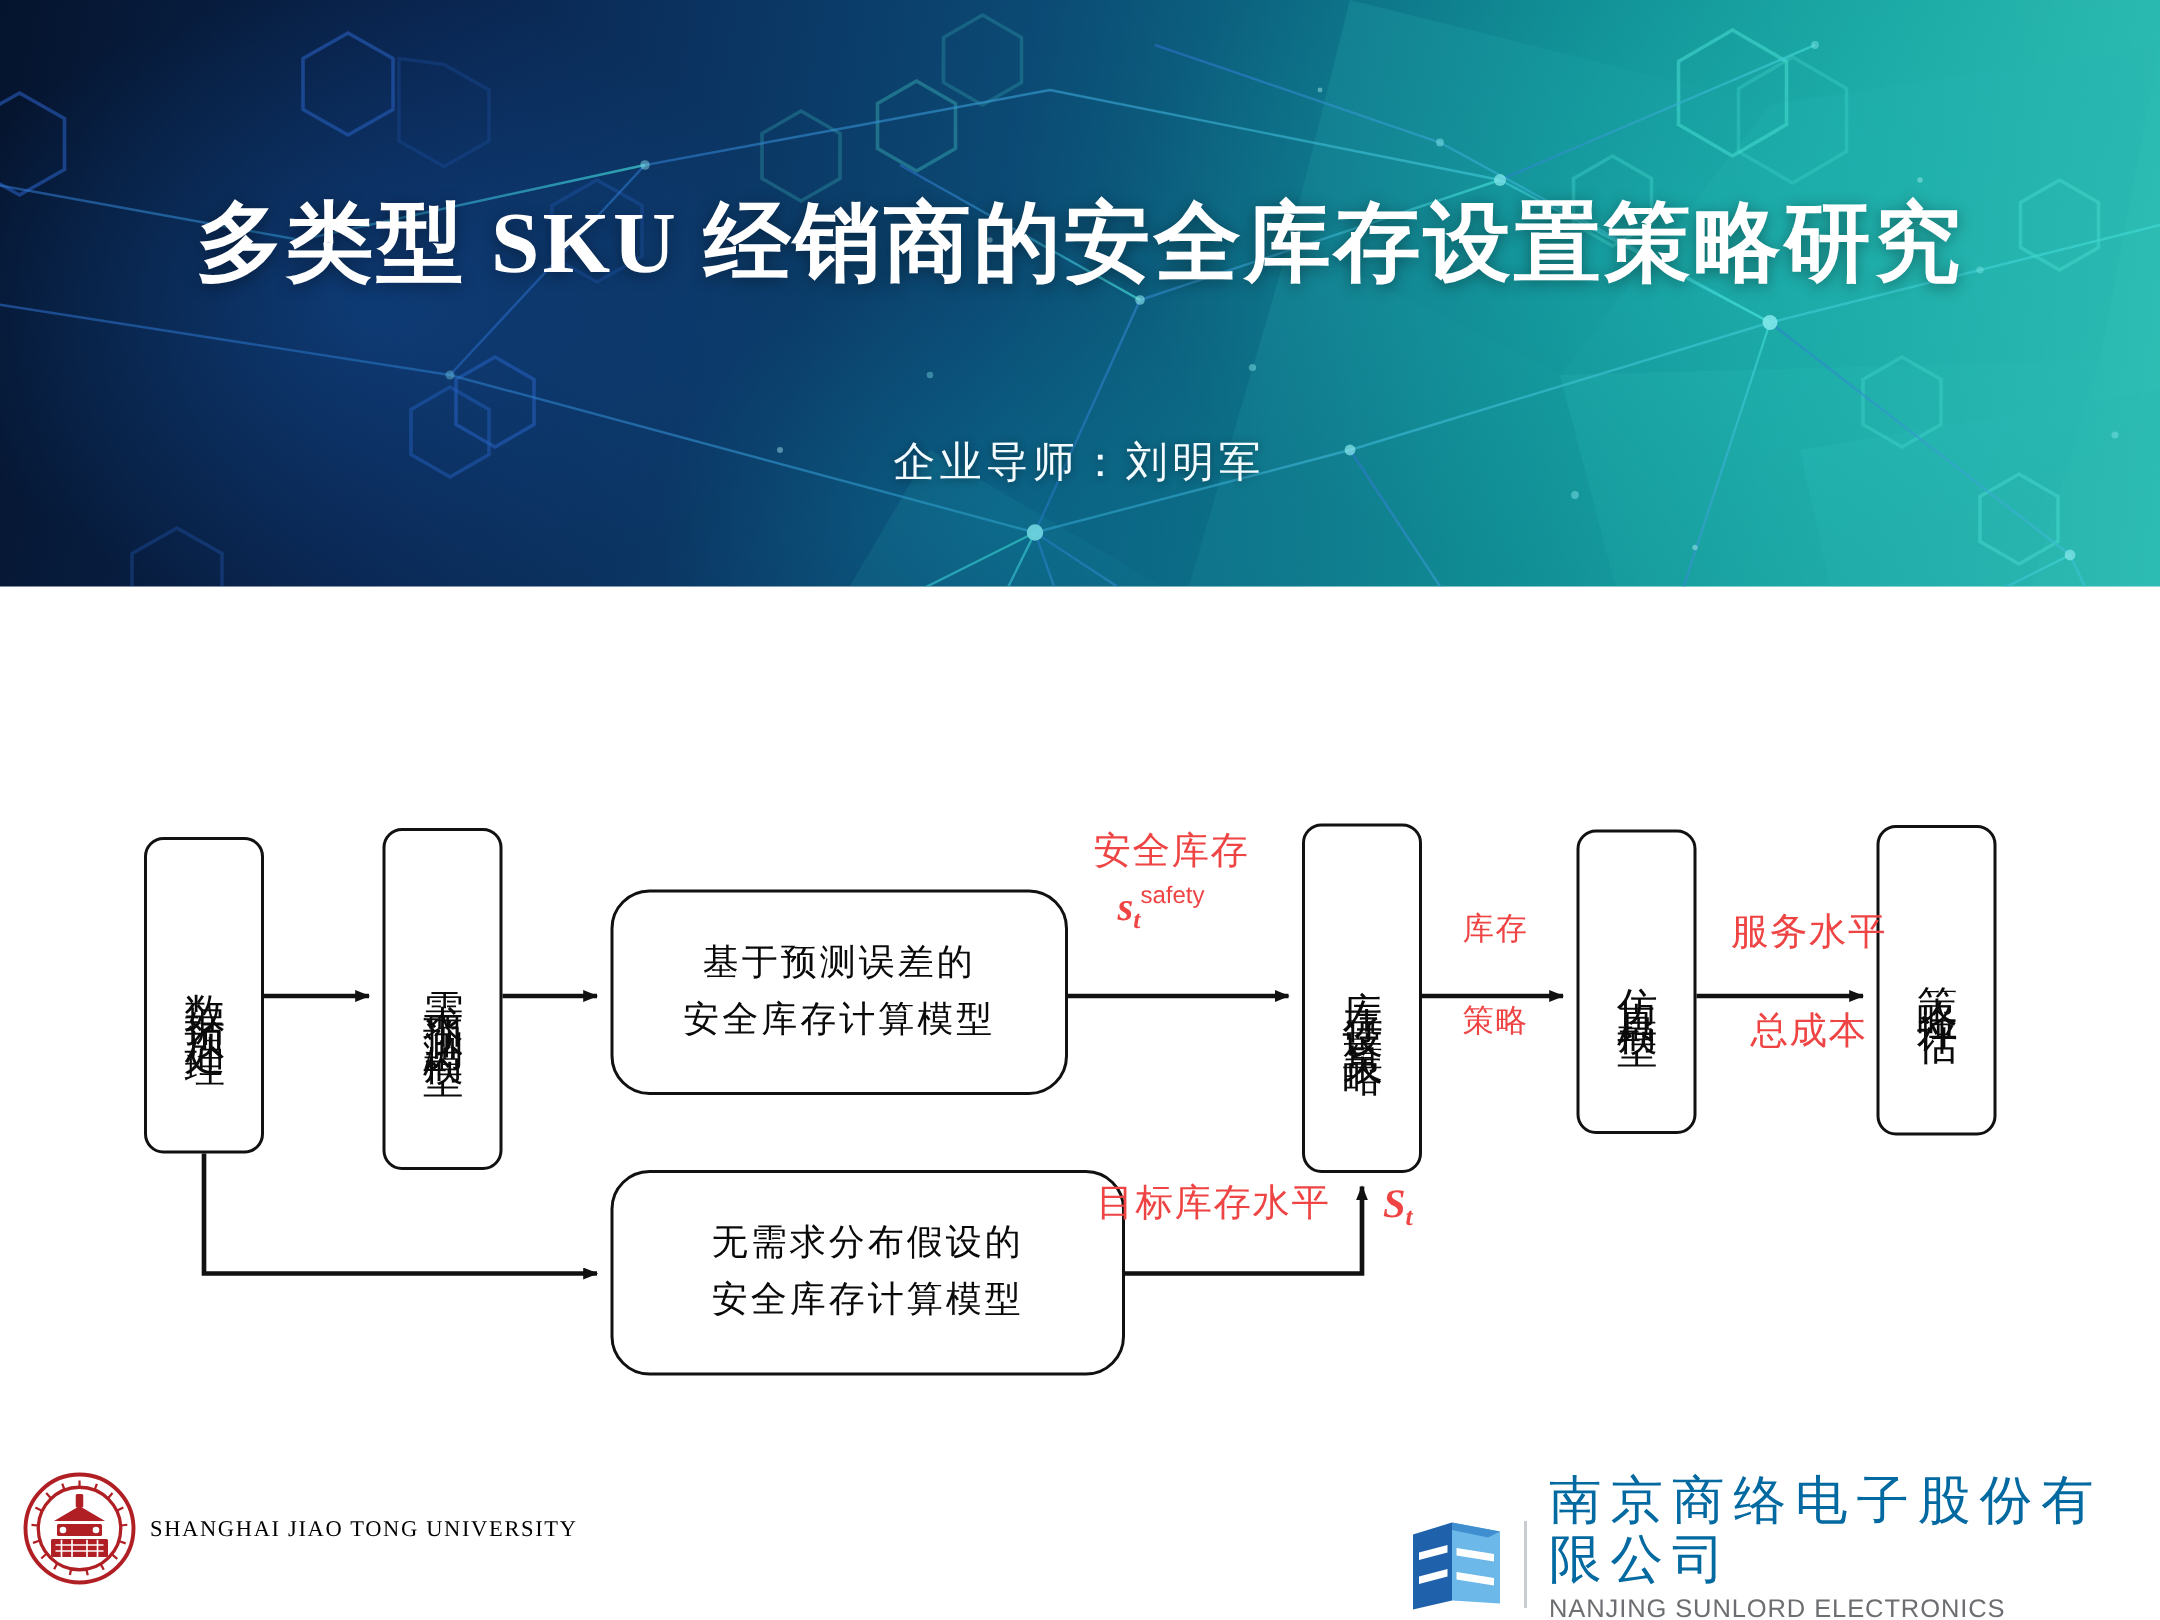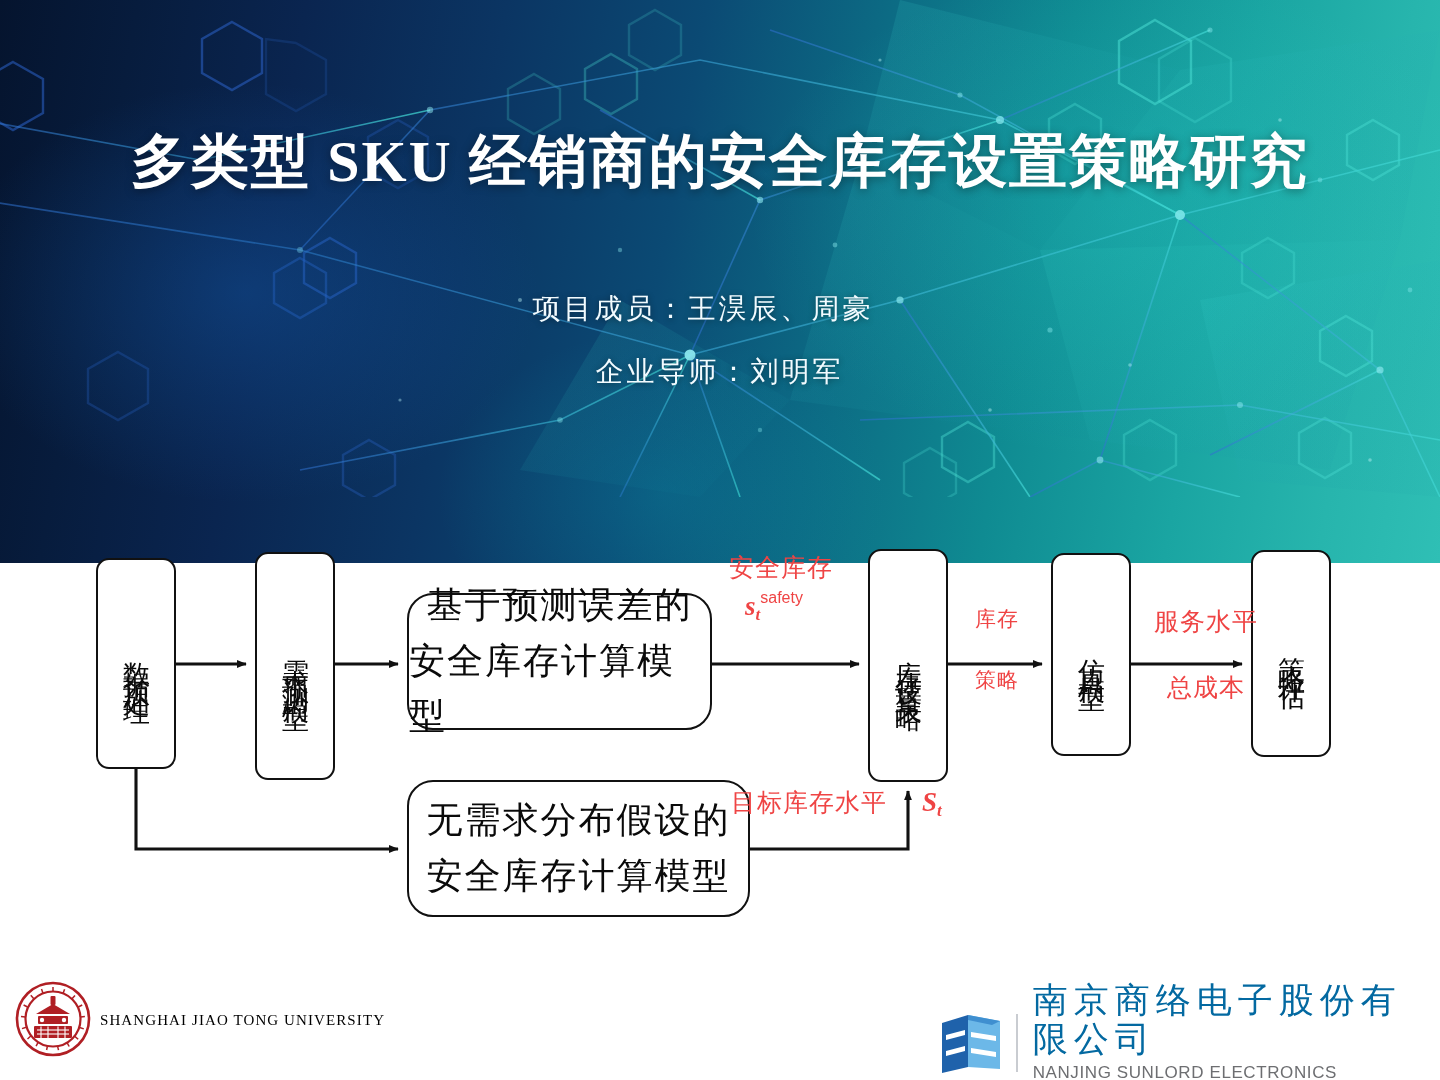--- a/index.html
+++ b/index.html
@@ -7,21 +7,21 @@
   body{
     width:1440px;height:1080px;
     background:#ffffff;
     font-family:"Liberation Serif", serif;
     overflow:hidden;
     position:relative;
   }
 
   
   .banner{
-    position:absolute; left:0; top:0; width:1440px; height:563px;
+    position:absolute; left:0; top:0; width:1440px; height:391px;
     overflow:hidden;
     background:linear-gradient(100deg,
         #05142e 0%,
         #071c3d 9%,
         #0a2550 20%,
         #0b3563 33%,
         #0b4a74 46%,
         #0c6b84 58%,
         #0f8b92 70%,
         #1aa5a2 82%,
@@ -85,24 +85,24 @@
     border-radius:13px;
     font-family:"Liberation Serif", serif;
     font-size:27px;
     letter-spacing:9px;
     color:#0a0a0a;
     line-height:1;
   }
   .fbox.htxt{
     border-radius:26px;
     font-family:"Liberation Serif", serif;
-    font-size:36px;
+    font-size:24px;
     letter-spacing:2px;
     color:#0a0a0a;
-    text-align:left;
+    text-align:center;
     line-height:1.55;
     flex-direction:column;
   }
 
   
   #box-preprocess { left:96px;  top:61px;  width:80px;  height:211px; }
   #box-forecast   { left:255px; top:55px;  width:80px;  height:228px; }
   #box-model-err  { left:407px; top:96px;  width:305px; height:137px; }
   #box-model-free { left:407px; top:283px; width:343px; height:137px; }
   #box-policy     { left:868px; top:52px;  width:80px;  height:233px; }
@@ -263,21 +263,20 @@
       <circle cx="400" cy="400" r="1.6"></circle>
       <circle cx="1370" cy="460" r="1.8"></circle>
     </g>
   </svg>
 
   <div class="banner-glow"></div>
 
   <div class="slide-title">多类型 SKU 经销商的安全库存设置策略研究</div>
 
   <div class="sub-list">
-    <div class="sub-line l1">项目成员：王淏辰、周豪</div>
     <div class="sub-line l3">企业导师：刘明军</div>
   </div>
 </div>
 
 <div class="flow">
 
   <svg viewBox="0 0 1440 463">
     <defs>
       <marker id="ah" markerWidth="11" markerHeight="11" refX="9.2" refY="4" orient="auto" markerUnits="userSpaceOnUse">
         <path d="M0,0 L10,4 L0,8 Z" fill="#111111"></path>

